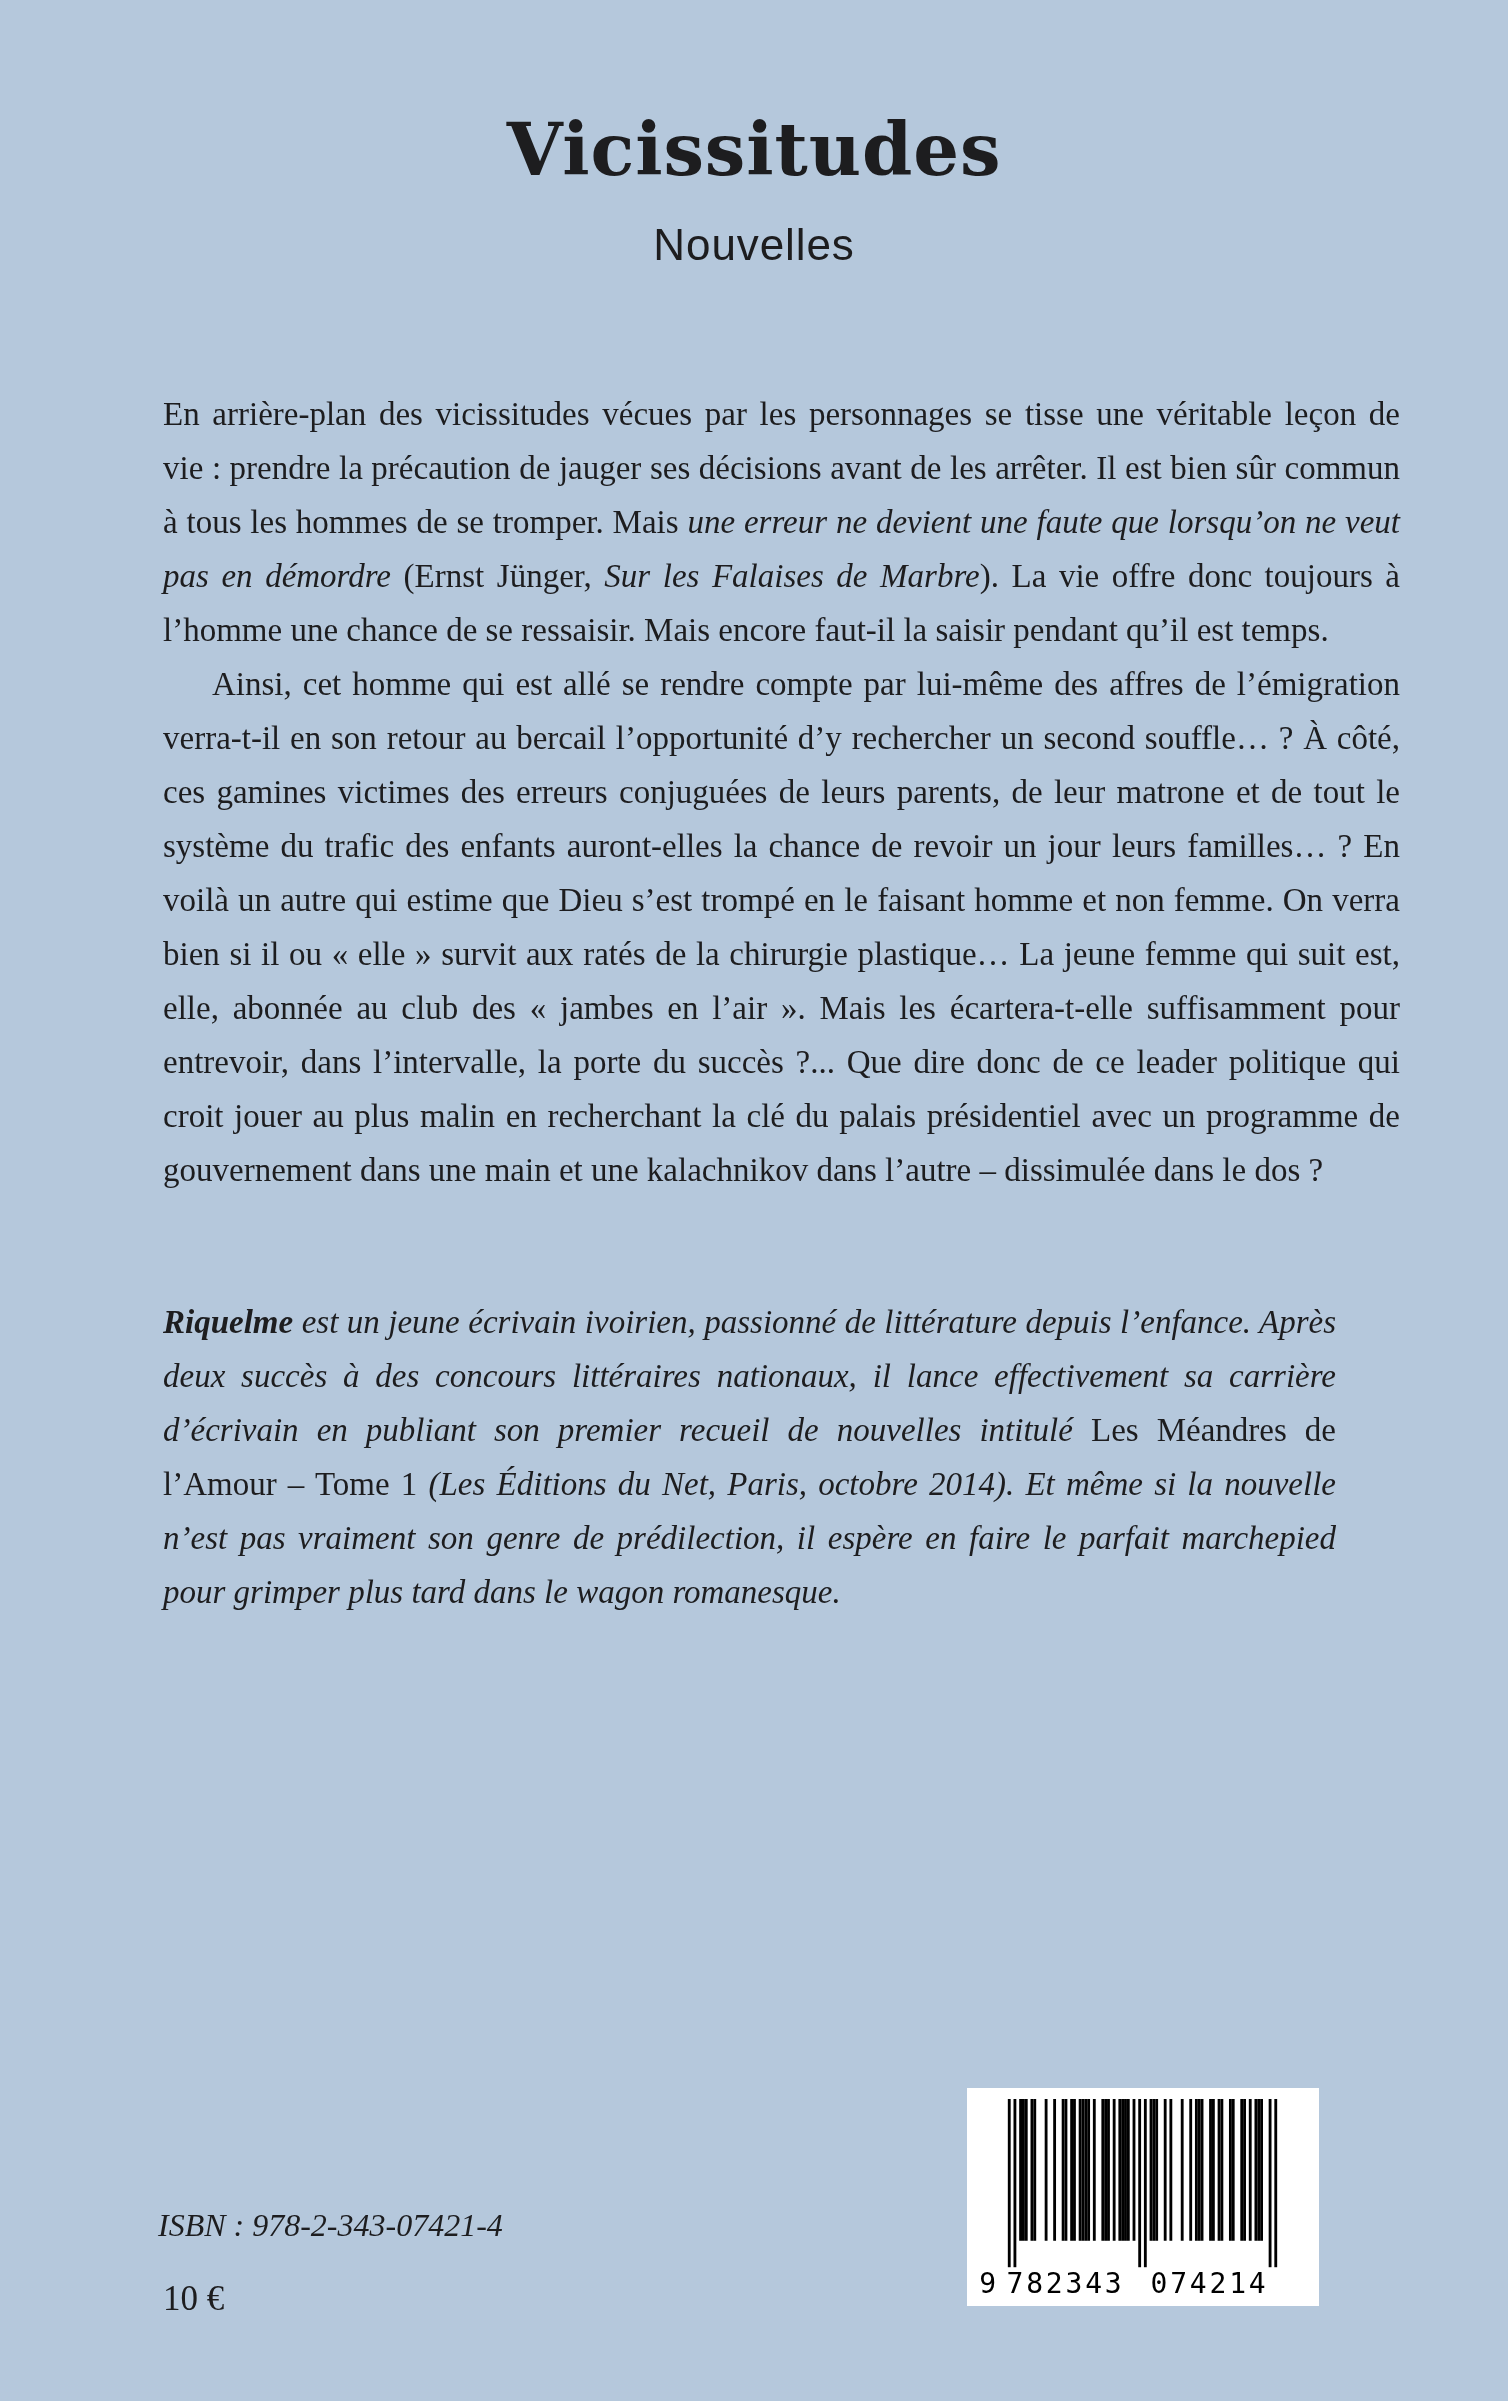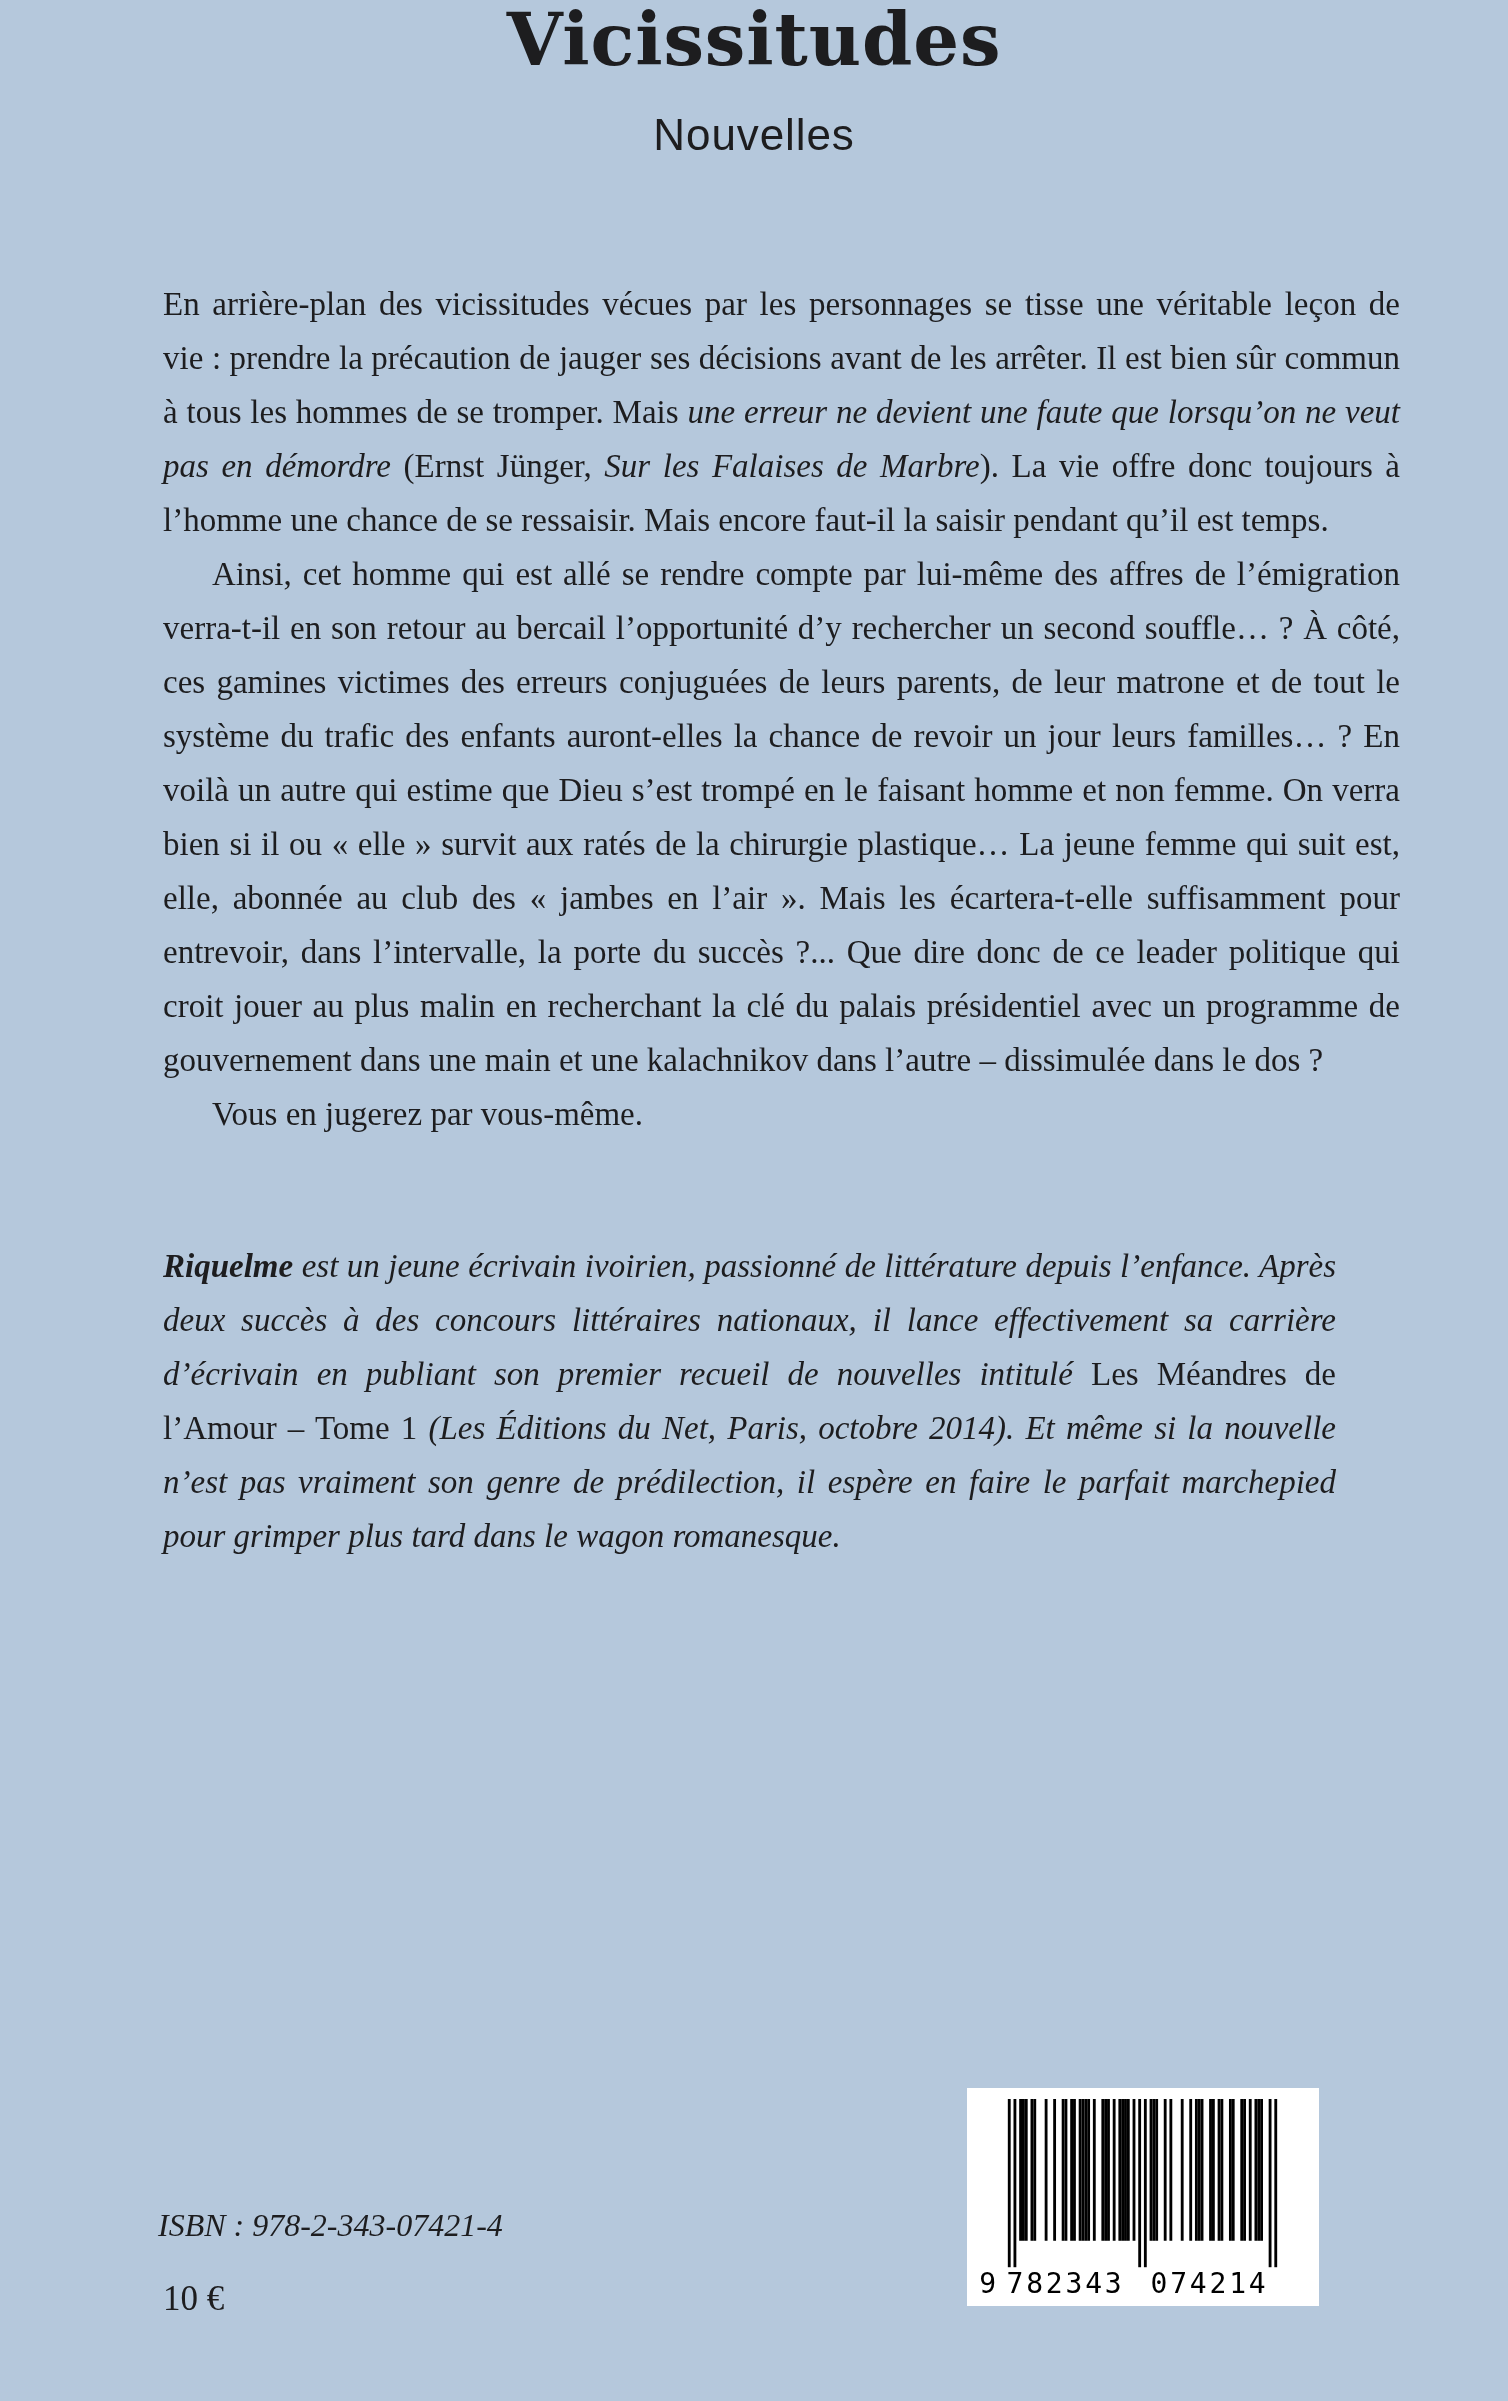--- a/index.html
+++ b/index.html
@@ -6,21 +6,21 @@
   .page {
     position:relative;
     width:1508px; height:2402px;
     margin:0 auto;
     background:#b5c8dc;
     color:#1d1d1f;
     font-family:"Liberation Serif","DejaVu Serif",serif;
     overflow:hidden;
   }
   .title {
-    margin:0; 
+    margin:0; padding-top:110px;
     text-align:center;
     font-family:"DejaVu Serif",serif;
     font-size:72px; font-weight:bold;
     line-height:1.1; letter-spacing:0.9px;
   }
   .subtitle {
     margin:32px 0 0; padding:0;
     text-align:center;
     font-family:Liberation Sans, sans-serif;
     font-size:44px; font-weight:normal;
@@ -66,21 +66,20 @@
 <body>
 
 <div class="page">
 
   <h1 class="title">Vicissitudes</h1>
   <h2 class="subtitle">Nouvelles</h2>
 
   <div class="synopsis">
     <p><span>En arrière-plan des vicissitudes vécues par les personnages se tisse une véritable leçon de vie&nbsp;: prendre la précaution de jauger ses décisions avant de les arrêter. Il est bien sûr commun à tous les hommes de se tromper. Mais </span><em>une erreur ne devient une faute que lorsqu’on ne veut pas en démordre</em><span> (Ernst Jünger, </span><em>Sur les Falaises de Marbre</em><span>). La vie offre donc toujours à l’homme une chance de se ressaisir. Mais encore faut-il la saisir pendant qu’il est temps.</span></p>
     <p class="indent">Ainsi, cet homme qui est allé se rendre compte par lui-même des affres de l’émigration verra-t-il en son retour au bercail l’opportunité d’y rechercher un second souffle…&nbsp;? À côté, ces gamines victimes des erreurs conjuguées de leurs parents, de leur matrone et de tout le système du trafic des enfants auront-elles la chance de revoir un jour leurs familles…&nbsp;? En voilà un autre qui estime que Dieu s’est trompé en le faisant homme et non femme. On verra bien si il ou «&nbsp;elle&nbsp;» survit aux ratés de la chirurgie plastique… La jeune femme qui suit est, elle, abonnée au club des «&nbsp;jambes en l’air&nbsp;». Mais les écartera-t-elle suffisamment pour entrevoir, dans l’intervalle, la porte du succès&nbsp;?... Que dire donc de ce leader politique qui croit jouer au plus malin en recherchant la clé du palais présidentiel avec un programme de gouvernement dans une main et une kalachnikov dans l’autre – dissimulée dans le dos&nbsp;?</p>
-    <p class="indent">Vous en jugerez par vous-même.</p>
   </div>
 
   <div class="bio">
     <p><span class="bold-ital">Riquelme</span><em> est un jeune écrivain ivoirien, passionné de littérature depuis l’enfance. Après deux succès à des concours littéraires nationaux, il lance effectivement sa carrière d’écrivain en publiant son premier recueil de nouvelles intitulé </em><span class="roman">Les Méandres de l’Amour – Tome 1 </span><em>(Les Éditions du Net, Paris, octobre 2014). Et même si la nouvelle n’est pas vraiment son genre de prédilection, il espère en faire le parfait marchepied pour grimper plus tard dans le wagon romanesque.</em></p>
   </div>
 
   <div class="isbn">ISBN : 978-2-343-07421-4</div>
   <div class="price">10 €</div>
 
   <div class="barcode-box">

